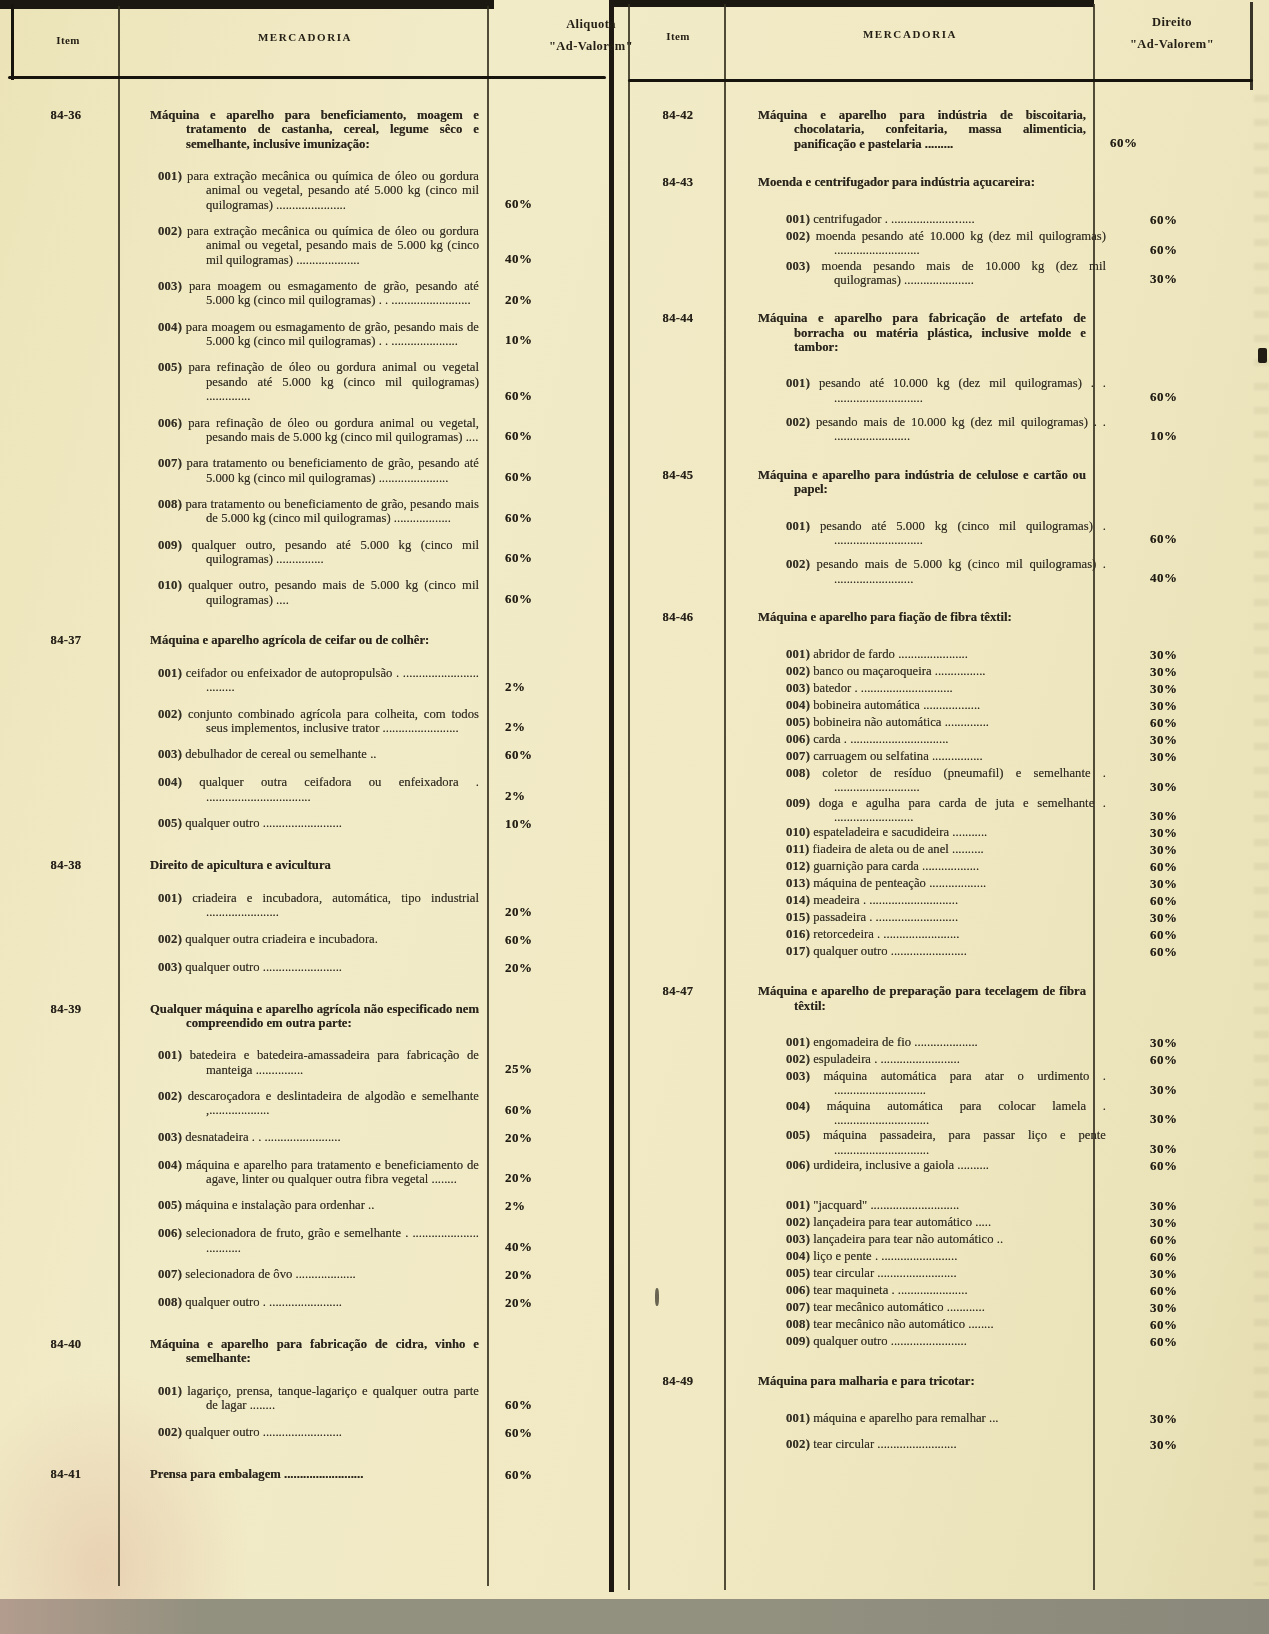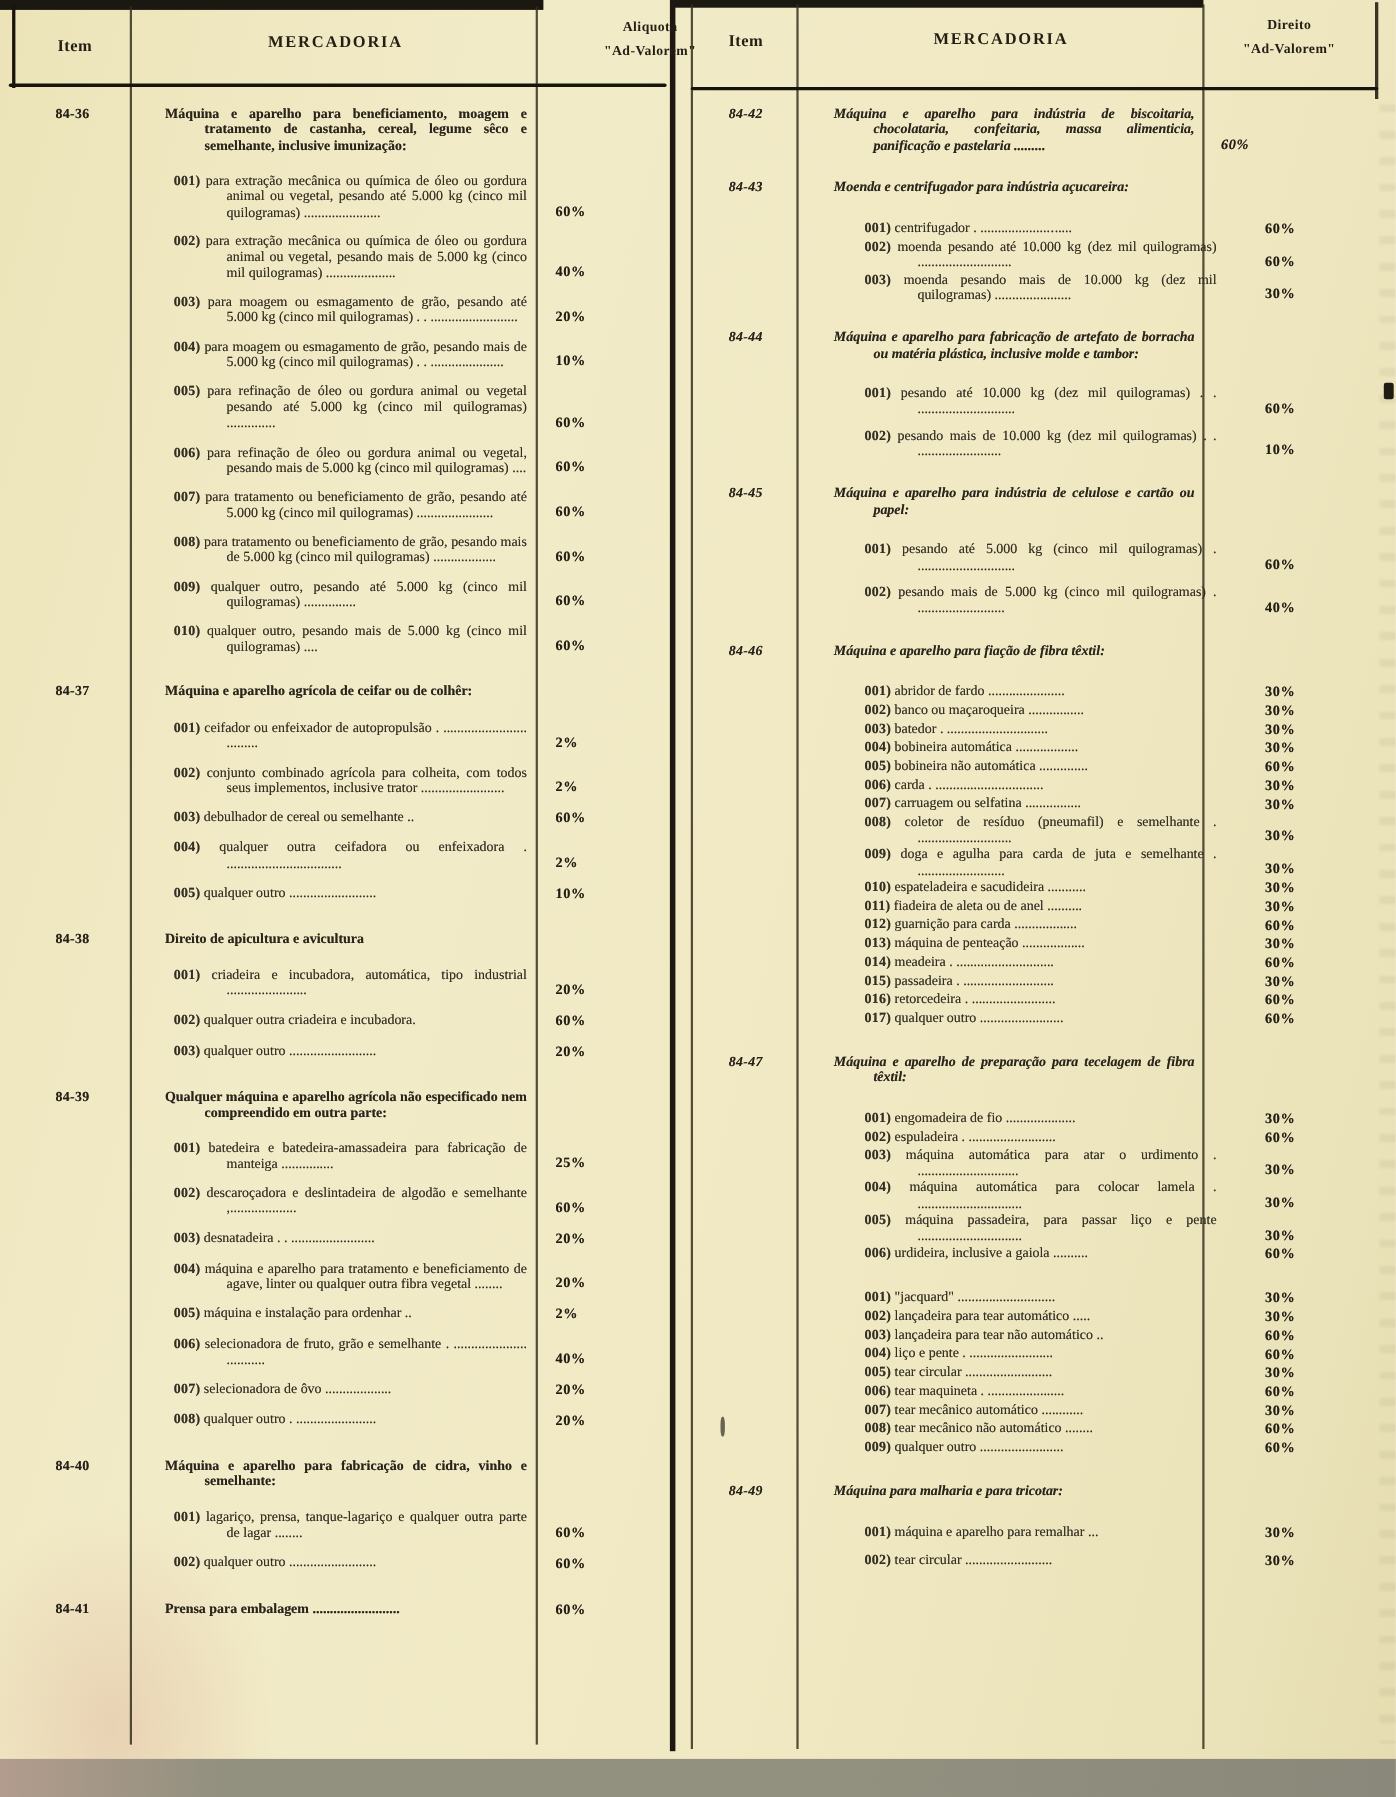--- a/index.html
+++ b/index.html
@@ -22,38 +22,38 @@
   #vr-left-edge{left:11px;top:4px;height:76px;width:3px;background:#17140e;opacity:1;}
   #vr-l1{left:118px;top:6px;height:1580px;}
   #vr-l2{left:487px;top:6px;height:1580px;}
   #vr-r1{left:628px;top:4px;height:1586px;width:2px;}
   #vr-r2{left:724px;top:4px;height:1586px;}
   #vr-r3{left:1093px;top:4px;height:1586px;}
   #vr-r4{left:1250px;top:2px;height:88px;width:3px;background:#17140e;}
   .hline{position:absolute;height:3px;background:#17140e;border-radius:2px;}
   #hrule-left{left:8px;top:76px;width:598px;}
   #hrule-right{left:628px;top:79px;width:625px;}
-  .hdr-label{position:absolute;font-weight:700;font-size:15px;letter-spacing:.4px;color:#241f15;}
+  .hdr-label{position:absolute;font-weight:700;font-size:11px;letter-spacing:.4px;color:#241f15;}
   .hdr-merc{letter-spacing:1.6px;text-align:center;}
   .hdr-rate{font-size:12.5px;text-align:center;line-height:1.75;}
-  .entries{position:absolute;top:96px;}
+  .entries{position:absolute;top:108px;}
   #entries-left{left:14px;width:592px;}
   #entries-right{left:630px;width:622px;}
   .row{display:grid;}
   .panel-left .row{grid-template-columns:104px 369px 119px;}
   .panel-right .row{grid-template-columns:96px 368px 1fr;}
   .c-item{text-align:center;font-weight:700;font-size:12.6px;letter-spacing:.3px;color:#26221a;}
   .c-desc{font-size:12.7px;line-height:1.13;text-align:justify;padding-right:8px;}
   .c-desc.heading{font-weight:700;color:#29251c;padding-left:68px;text-indent:-36px;}
   .c-desc.sub{padding-left:88px;text-indent:-48px;color:#332f24;}
   .code{font-weight:700;letter-spacing:.2px;}
   .c-rate{align-self:end;font-weight:700;font-size:13px;letter-spacing:.5px;color:#211d14;padding-left:18px;white-space:nowrap;}
   .panel-right .c-rate{padding-left:16px;}
   .head-row{margin-bottom:18px;}
-  .panel-right .head-row{margin-bottom:22px;font-style:italic;}
+  .panel-right .head-row{margin-bottom:22px;}
   .entry{margin-bottom:26px;}
   .panel-right .entry{margin-bottom:24px;}
   .panel-left .sub-row{margin-bottom:11px;margin-top:12px;}
   .panel-right .sub-row{margin-bottom:10px;gap:20px;}
   .panel-left .tight .sub-row{margin-bottom:2px;}
   .panel-right .tight .sub-row{margin-bottom:1px;}
   .entry :where(.c-desc,.c-item,.c-rate){text-shadow:0 0 .45px rgba(43,37,24,.55);}
   #bottom-band{position:absolute;left:0;top:1599px;width:1269px;height:35px;
     background:linear-gradient(90deg,#b29c8d 0%,#94917f 14%,#92907f 55%,#8b897a 100%);}
   #bleed-strip{position:absolute;right:0;top:95px;width:15px;height:1490px;opacity:.5;

